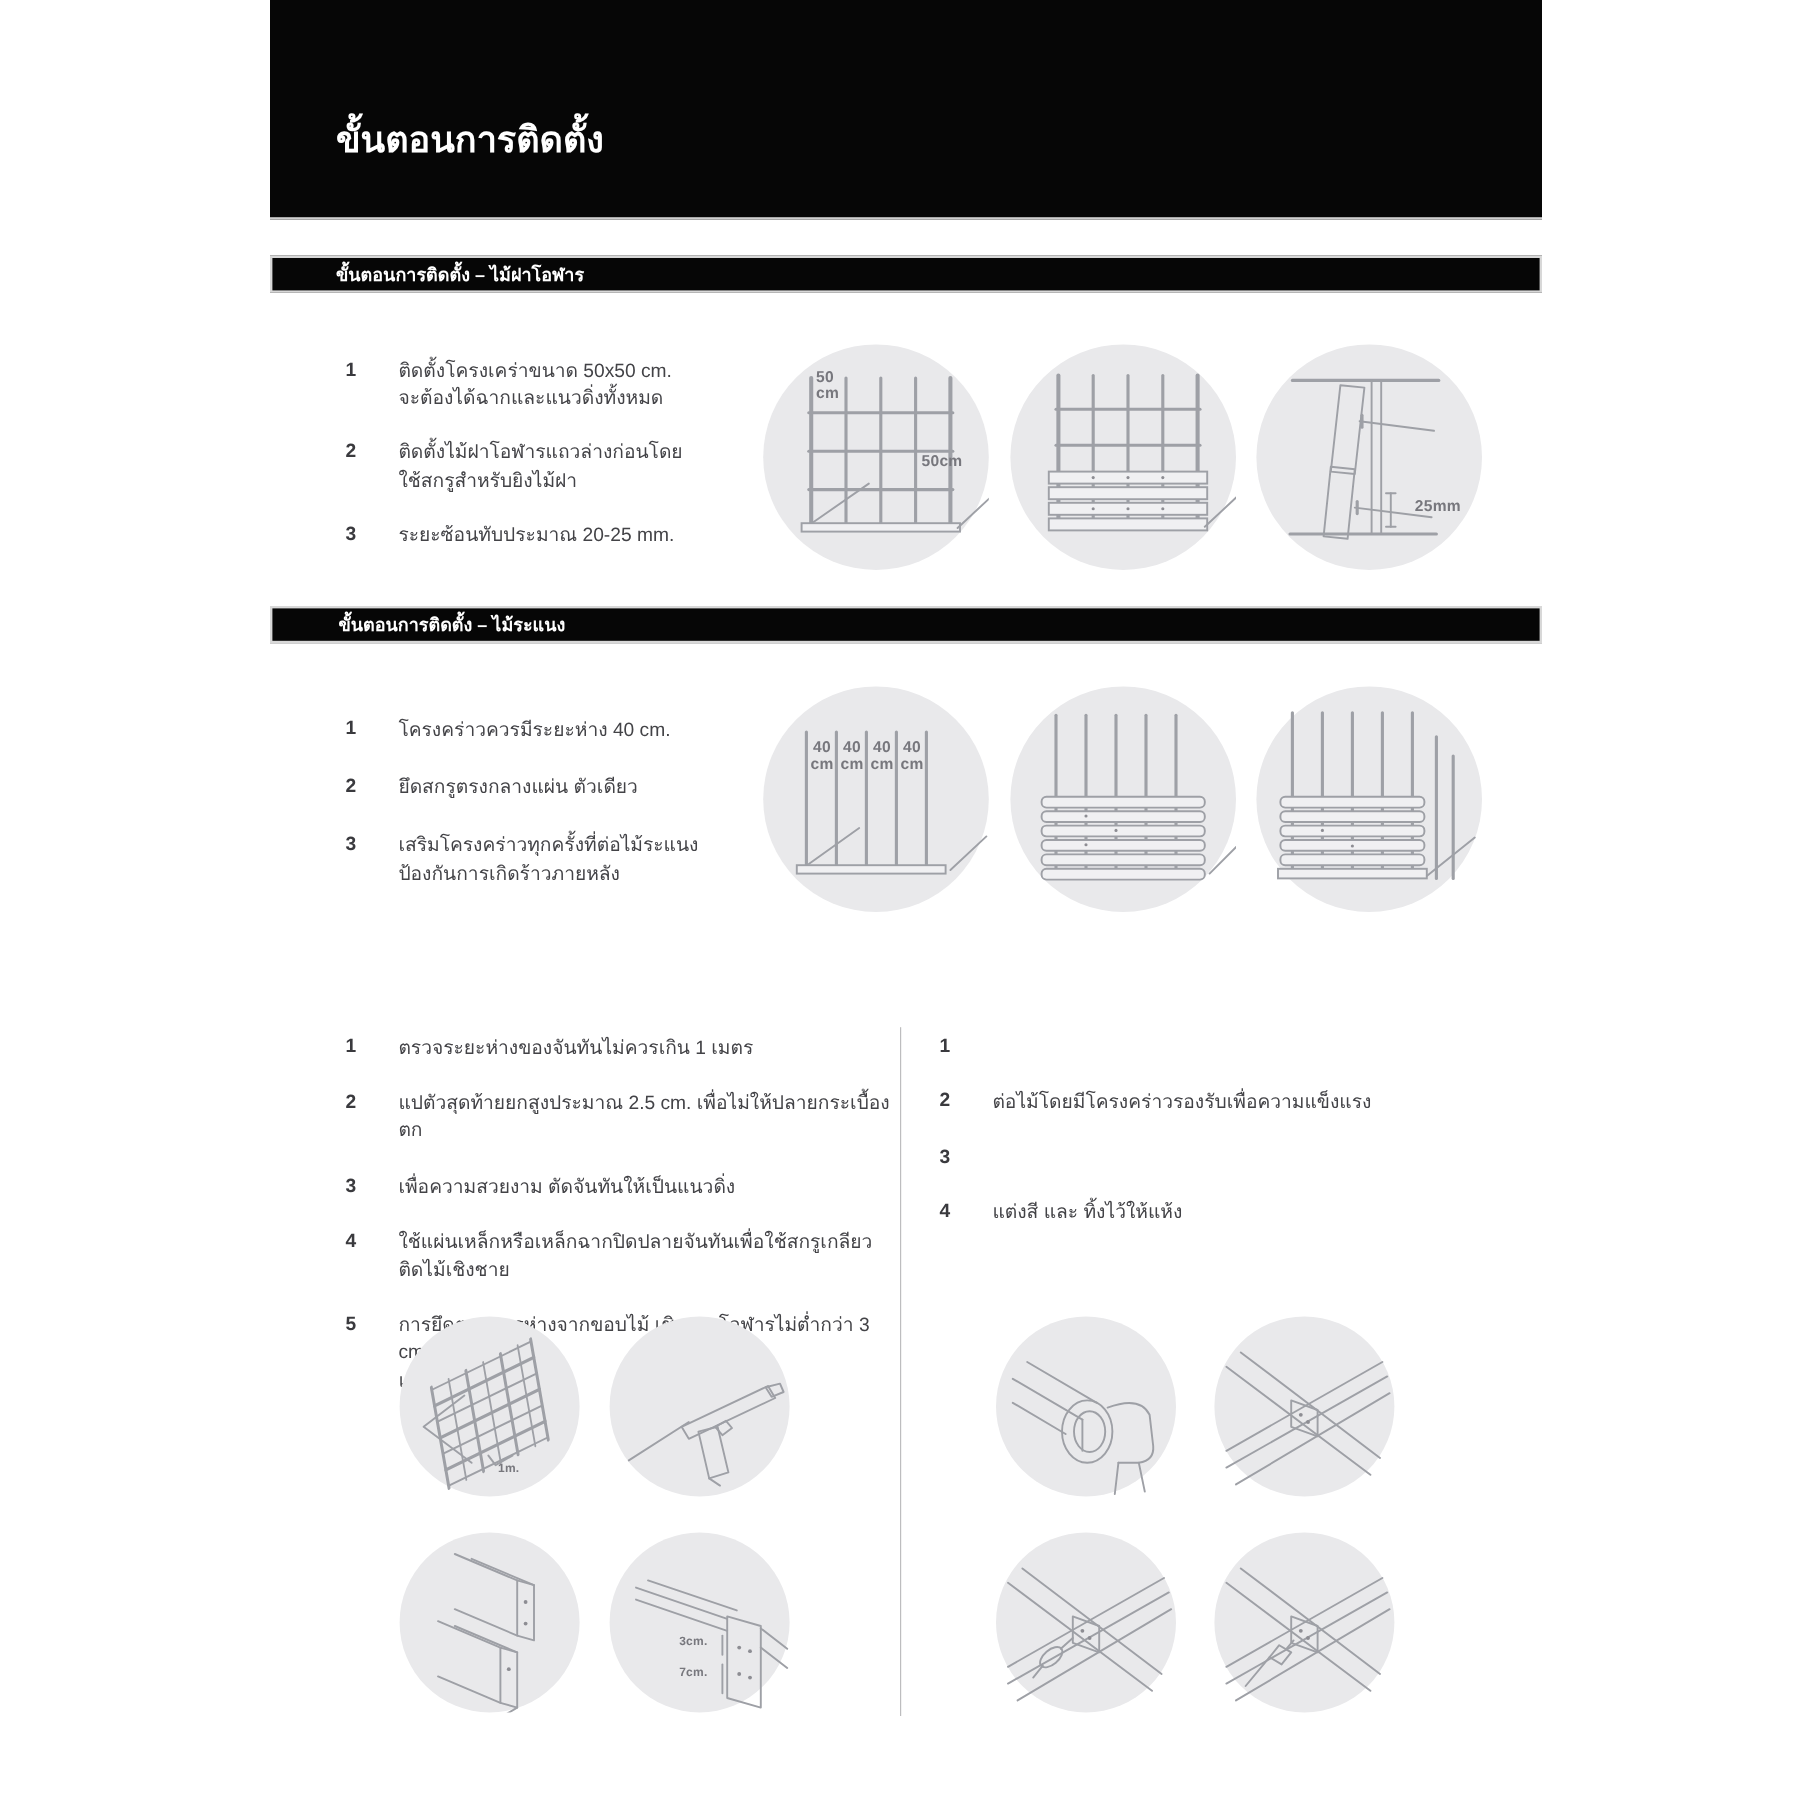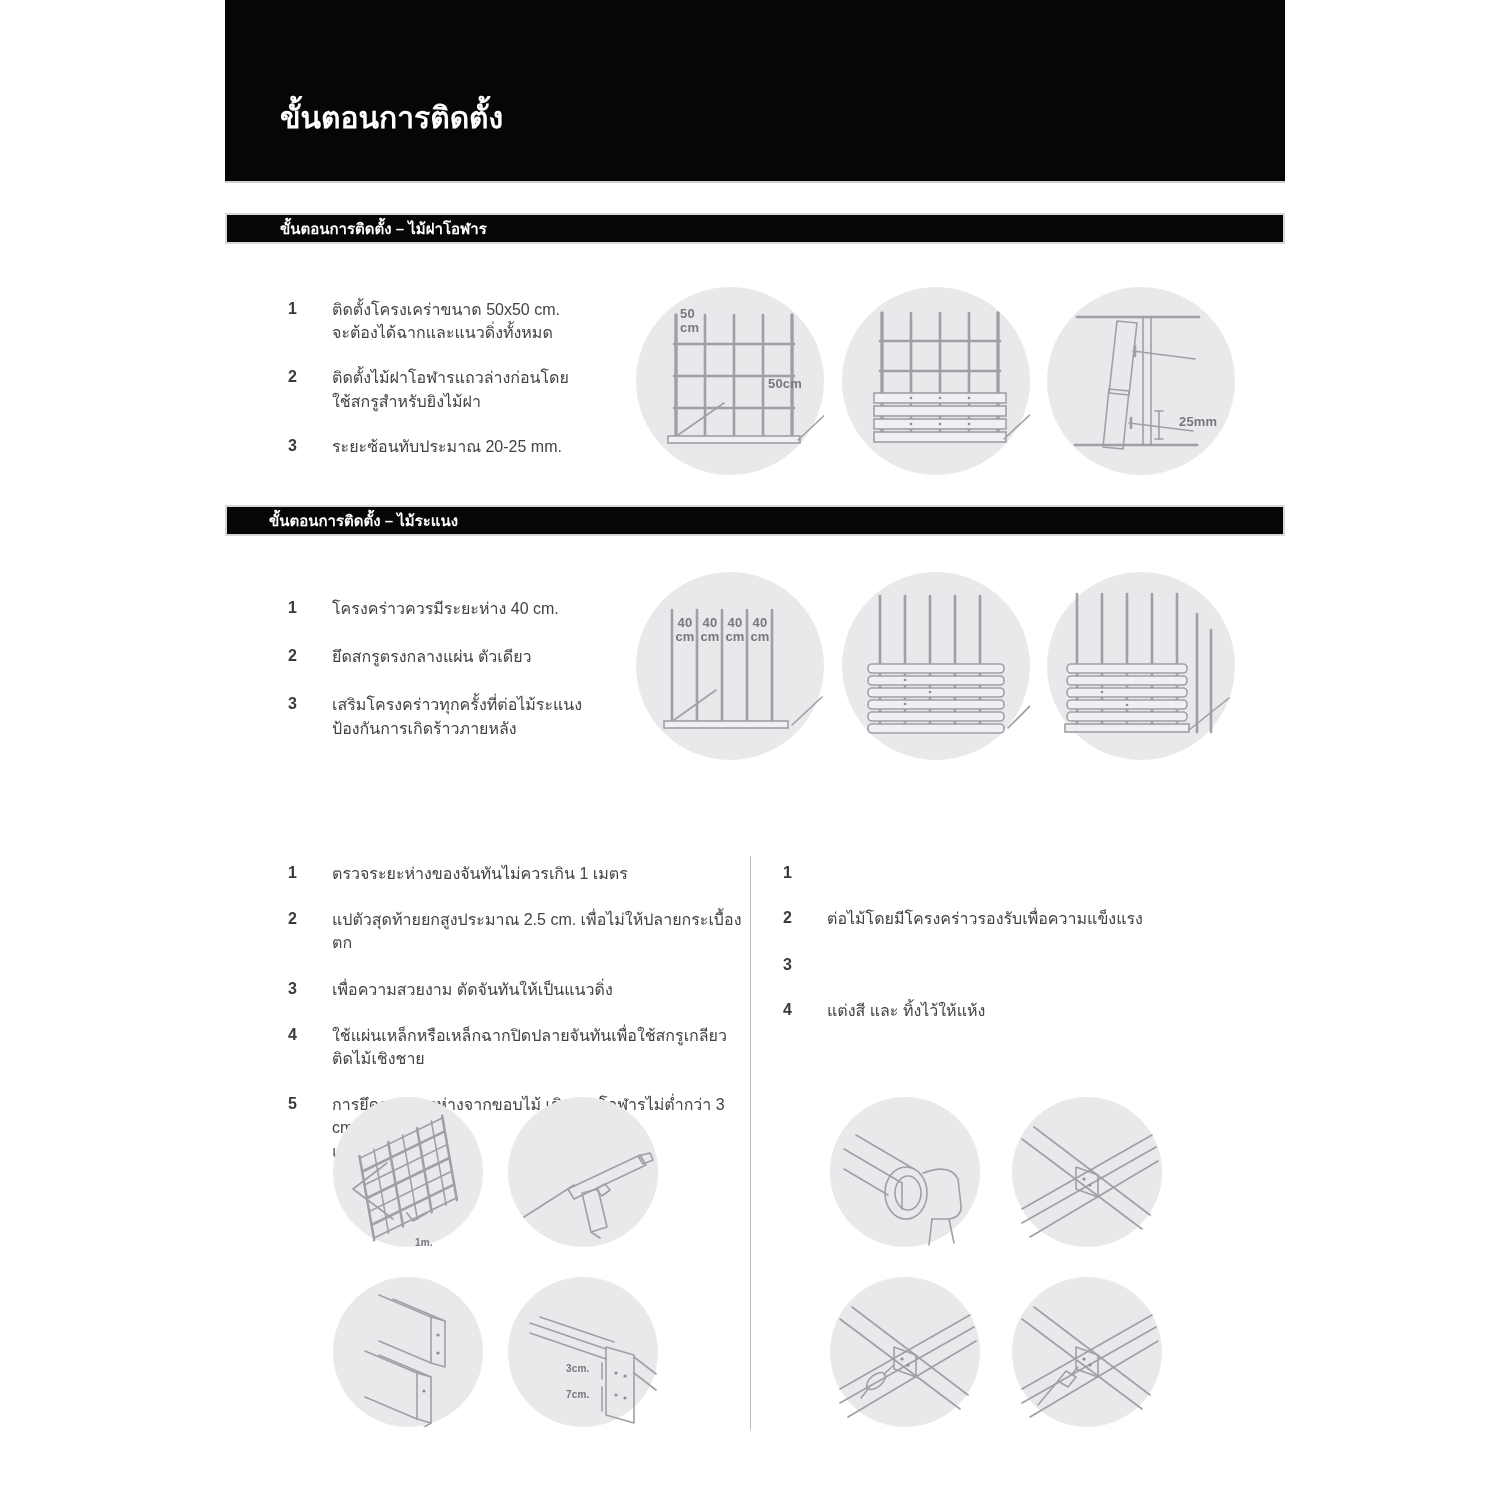--- a/index.html
+++ b/index.html
@@ -120,21 +120,21 @@
       <line class="ln" x1="82" y1="136" x2="146" y2="144"></line>
       <line class="ln2" x1="84" y1="131" x2="84" y2="141"></line>
       <line class="ln" x1="112" y1="124" x2="112" y2="152" stroke-width="1"></line>
       <line class="ln" x1="108" y1="124" x2="116" y2="124" stroke-width="1"></line>
       <line class="ln" x1="108" y1="152" x2="116" y2="152" stroke-width="1"></line>
     </svg>
     <span class="diag-label" style="left:120px;top:128px;margin-left:12px;">25mm</span>
   </div>
 
   <div class="bar" style="top:505px;">
-    <span class="bar-title" style="left:42px;">ขั้นตอนการติดตั้ง – ไม้ระแนง</span>
+    <span class="bar-title" style="left:55px;">ขั้นตอนการติดตั้ง – ไม้ระแนง</span>
   </div>
 
   <div class="steps gap-s2" style="left:288px;top:597px;width:380px;">
     <div class="step">
       <span class="num">1</span>
       <span class="txt">โครงคร่าวควรมีระยะห่าง 40 cm.</span>
     </div>
     <div class="step">
       <span class="num">2</span>
       <span class="txt">ยึดสกรูตรงกลางแผ่น ตัวเดียว</span>
@@ -267,21 +267,21 @@
         <line class="ln" x1="-30" y1="-40" x2="-30" y2="42"></line>
         <line class="ln2" x1="-14" y1="-40" x2="-14" y2="42"></line>
         <line class="ln" x1="2" y1="-40" x2="2" y2="42"></line>
         <line class="ln2" x1="18" y1="-40" x2="18" y2="42"></line>
         <line class="ln" x1="34" y1="-40" x2="34" y2="42"></line>
         <line class="ln2" x1="46" y1="-40" x2="46" y2="42"></line>
       </g>
       <path class="ln" d="M20,92 L54,66 M20,92 L60,122"></path>
       <path class="ln" d="M74,116 L80,124 L94,116" stroke-width="1"></path>
     </svg>
-    <span class="diag-label" style="left:82px;top:140px;">1m.</span>
+    <span class="diag-label" style="left:82px;top:122px;">1m.</span>
   </div>
 
   <div class="circle small" style="left:508px;top:1097px;width:150px;height:150px;">
     <svg viewBox="0 0 150 150">
       <line class="ln" x1="16" y1="120" x2="66" y2="88"></line>
       <polygon class="ln" points="60,92 132,58 138,68 66,102"></polygon>
       <polygon class="ln" points="130,59 142,56 145,63 135,67"></polygon>
       <polygon class="ln" points="74,96 90,92 99,130 83,135"></polygon>
       <polygon class="ln" points="88,92 97,87 102,93 94,99"></polygon>
       <line class="ln" x1="83" y1="135" x2="92" y2="141"></line>

